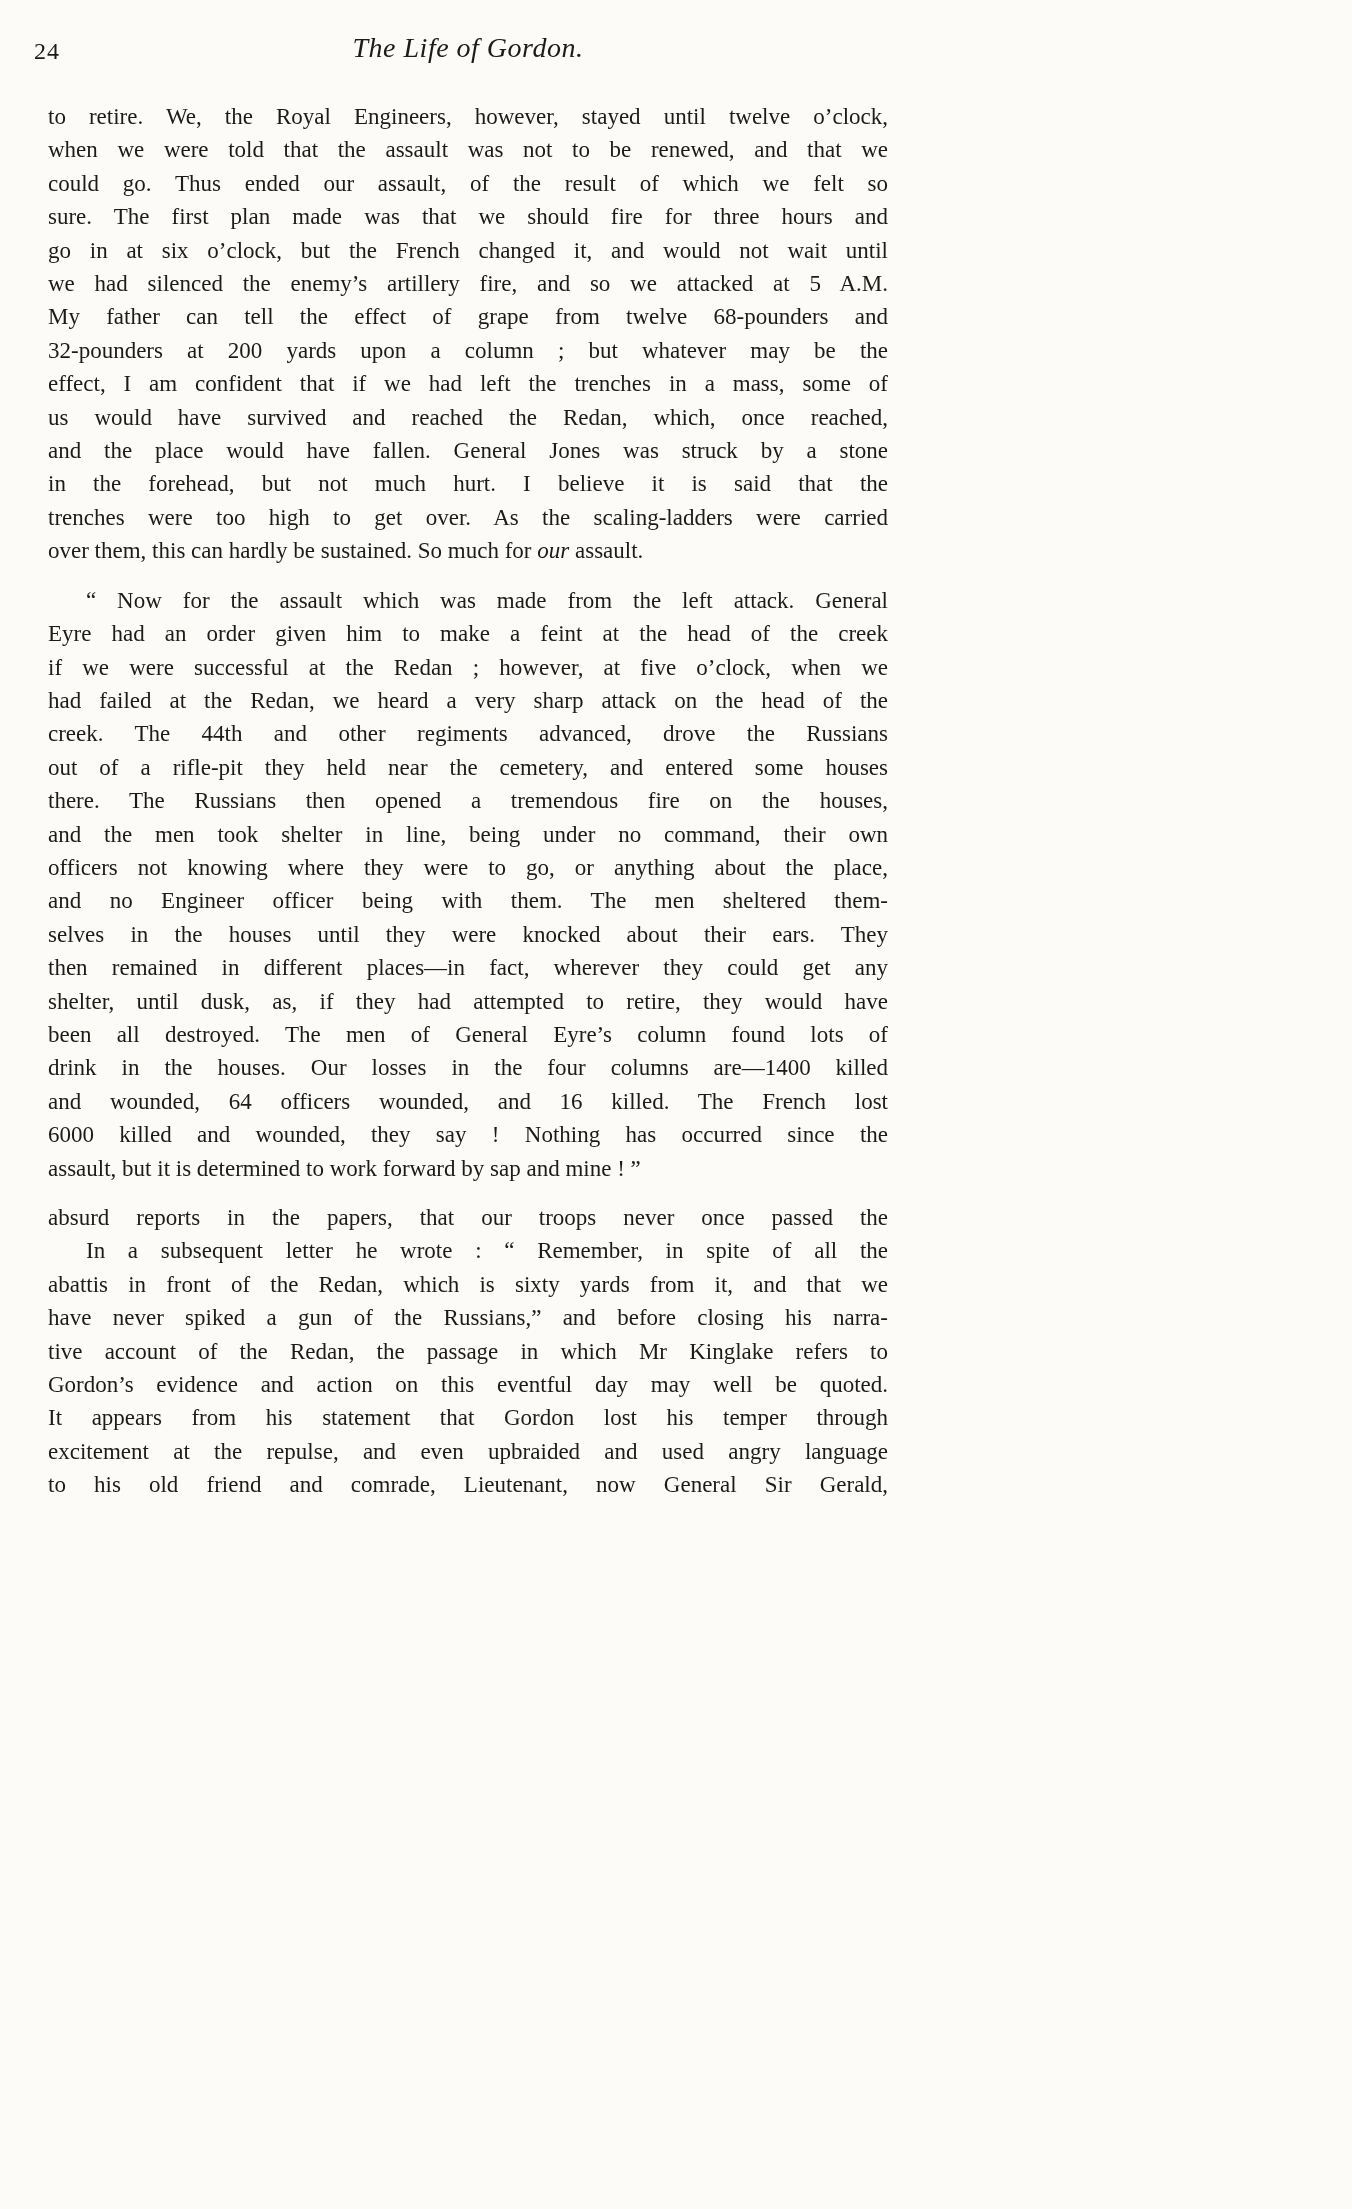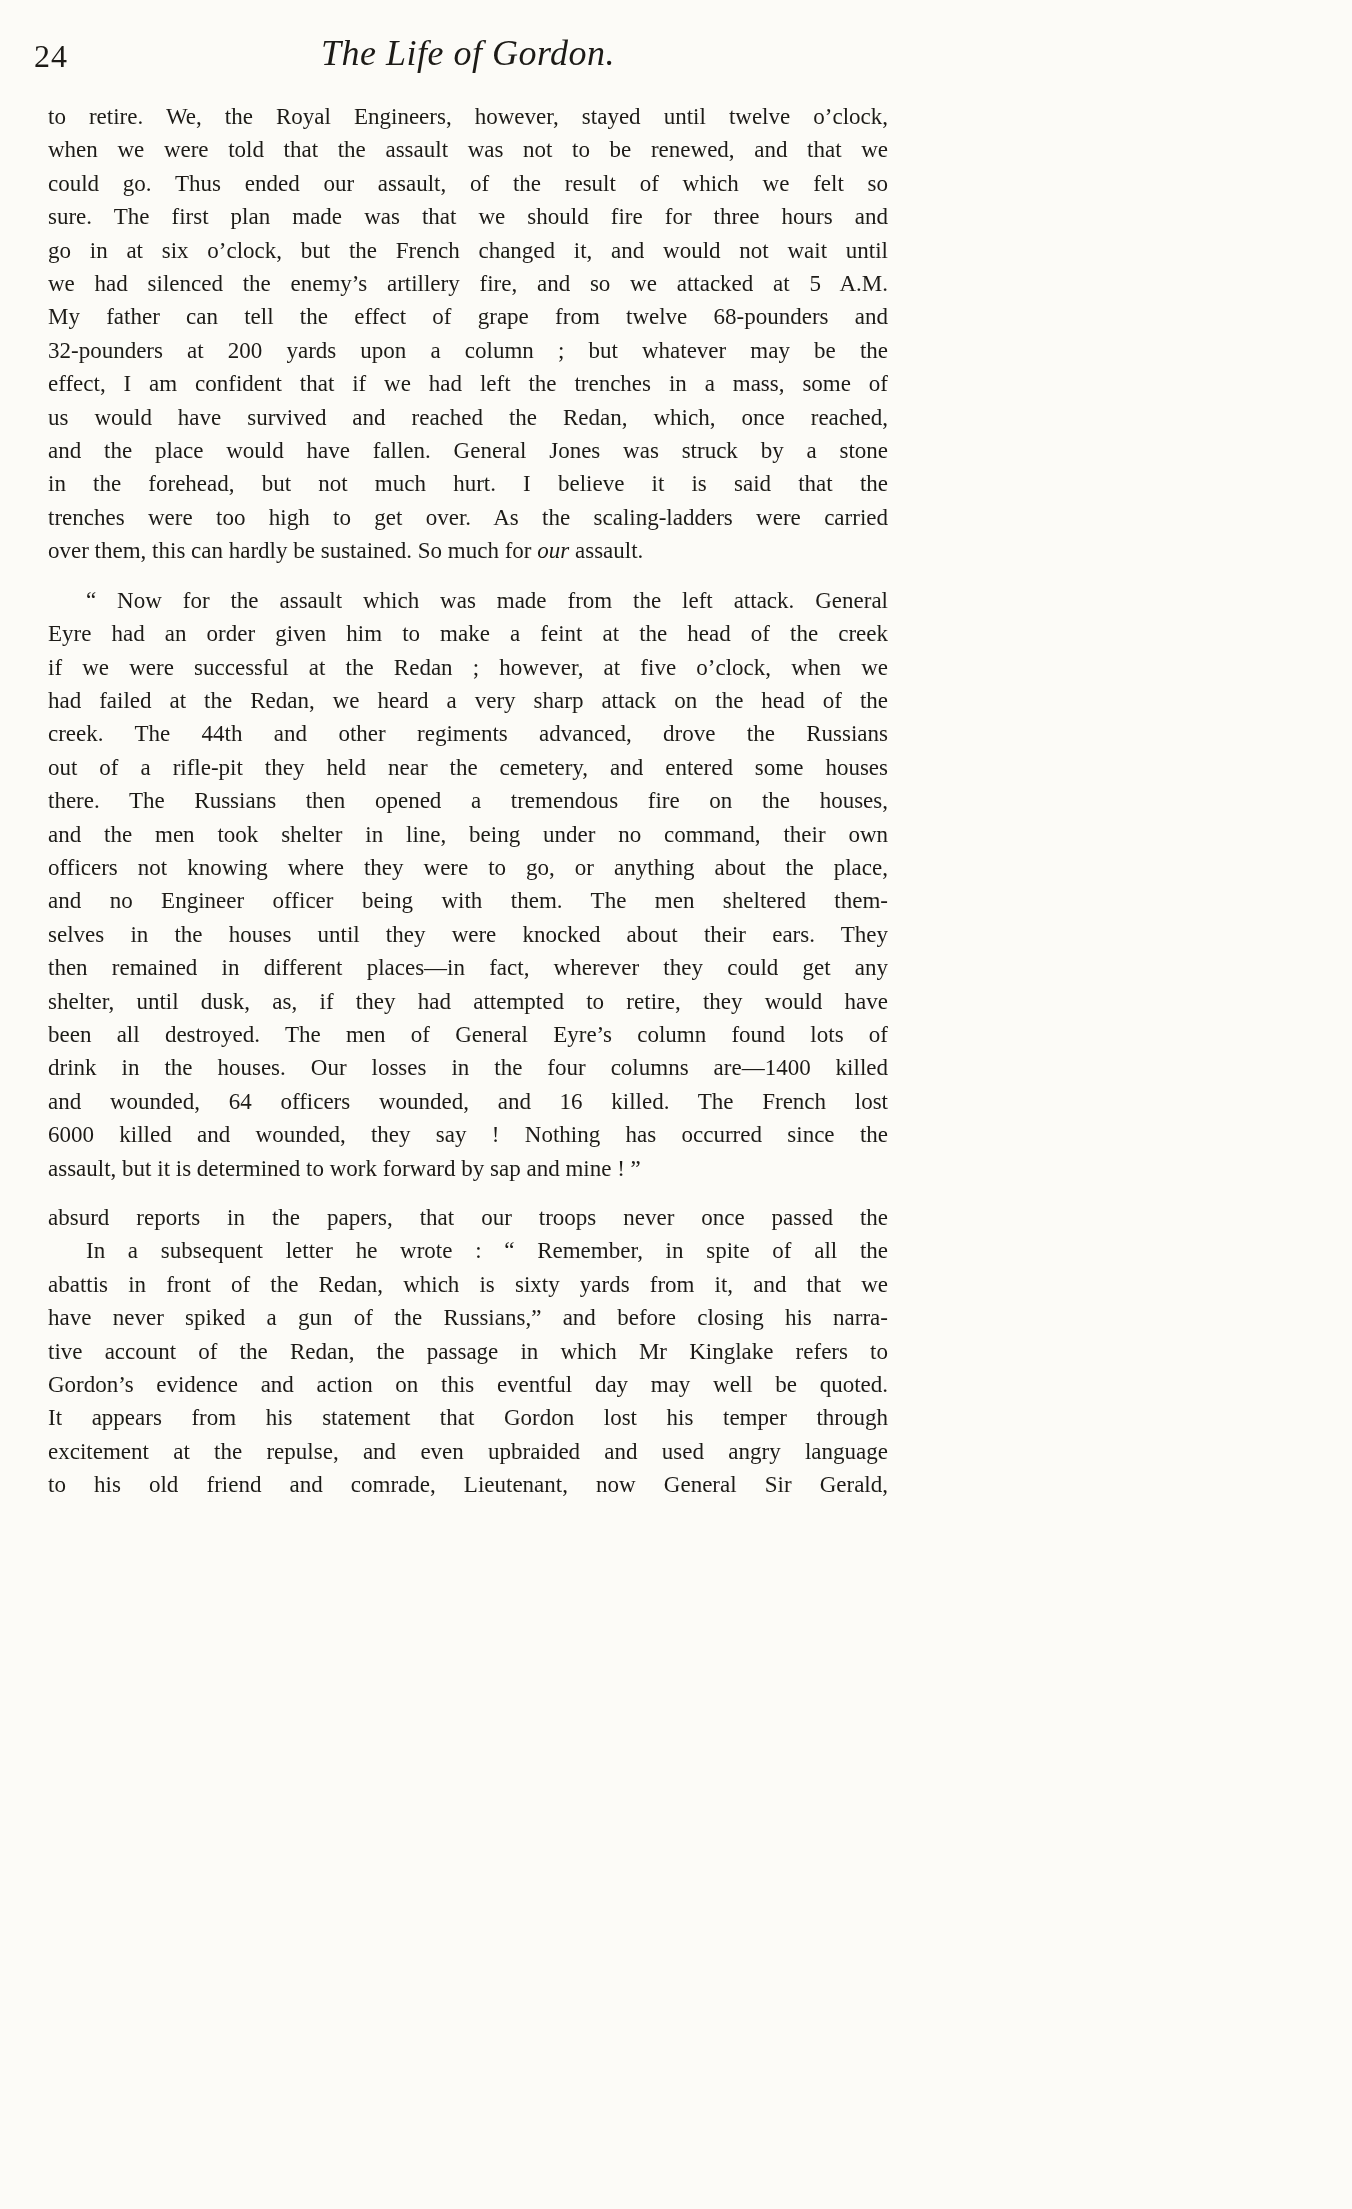--- a/index.html
+++ b/index.html
@@ -25,27 +25,27 @@
   }
   .page-header {
     position: relative;
     height: 52px;
     margin-bottom: 18px;
   }
   .page-num {
     position: absolute;
     left: 2px;
     top: 8px;
-    font-size: 32px;
+    font-size: 24px;
     letter-spacing: 1px;
   }
   .running-title {
     text-align: center;
     font-style: italic;
-    font-size: 36px;
+    font-size: 28px;
     letter-spacing: 0.5px;
     padding-top: 2px;
   }
   .body-text {
     font-size: 23px;
     line-height: 33.4px;
   }
   .paragraph {
     margin: 16px;
   }

